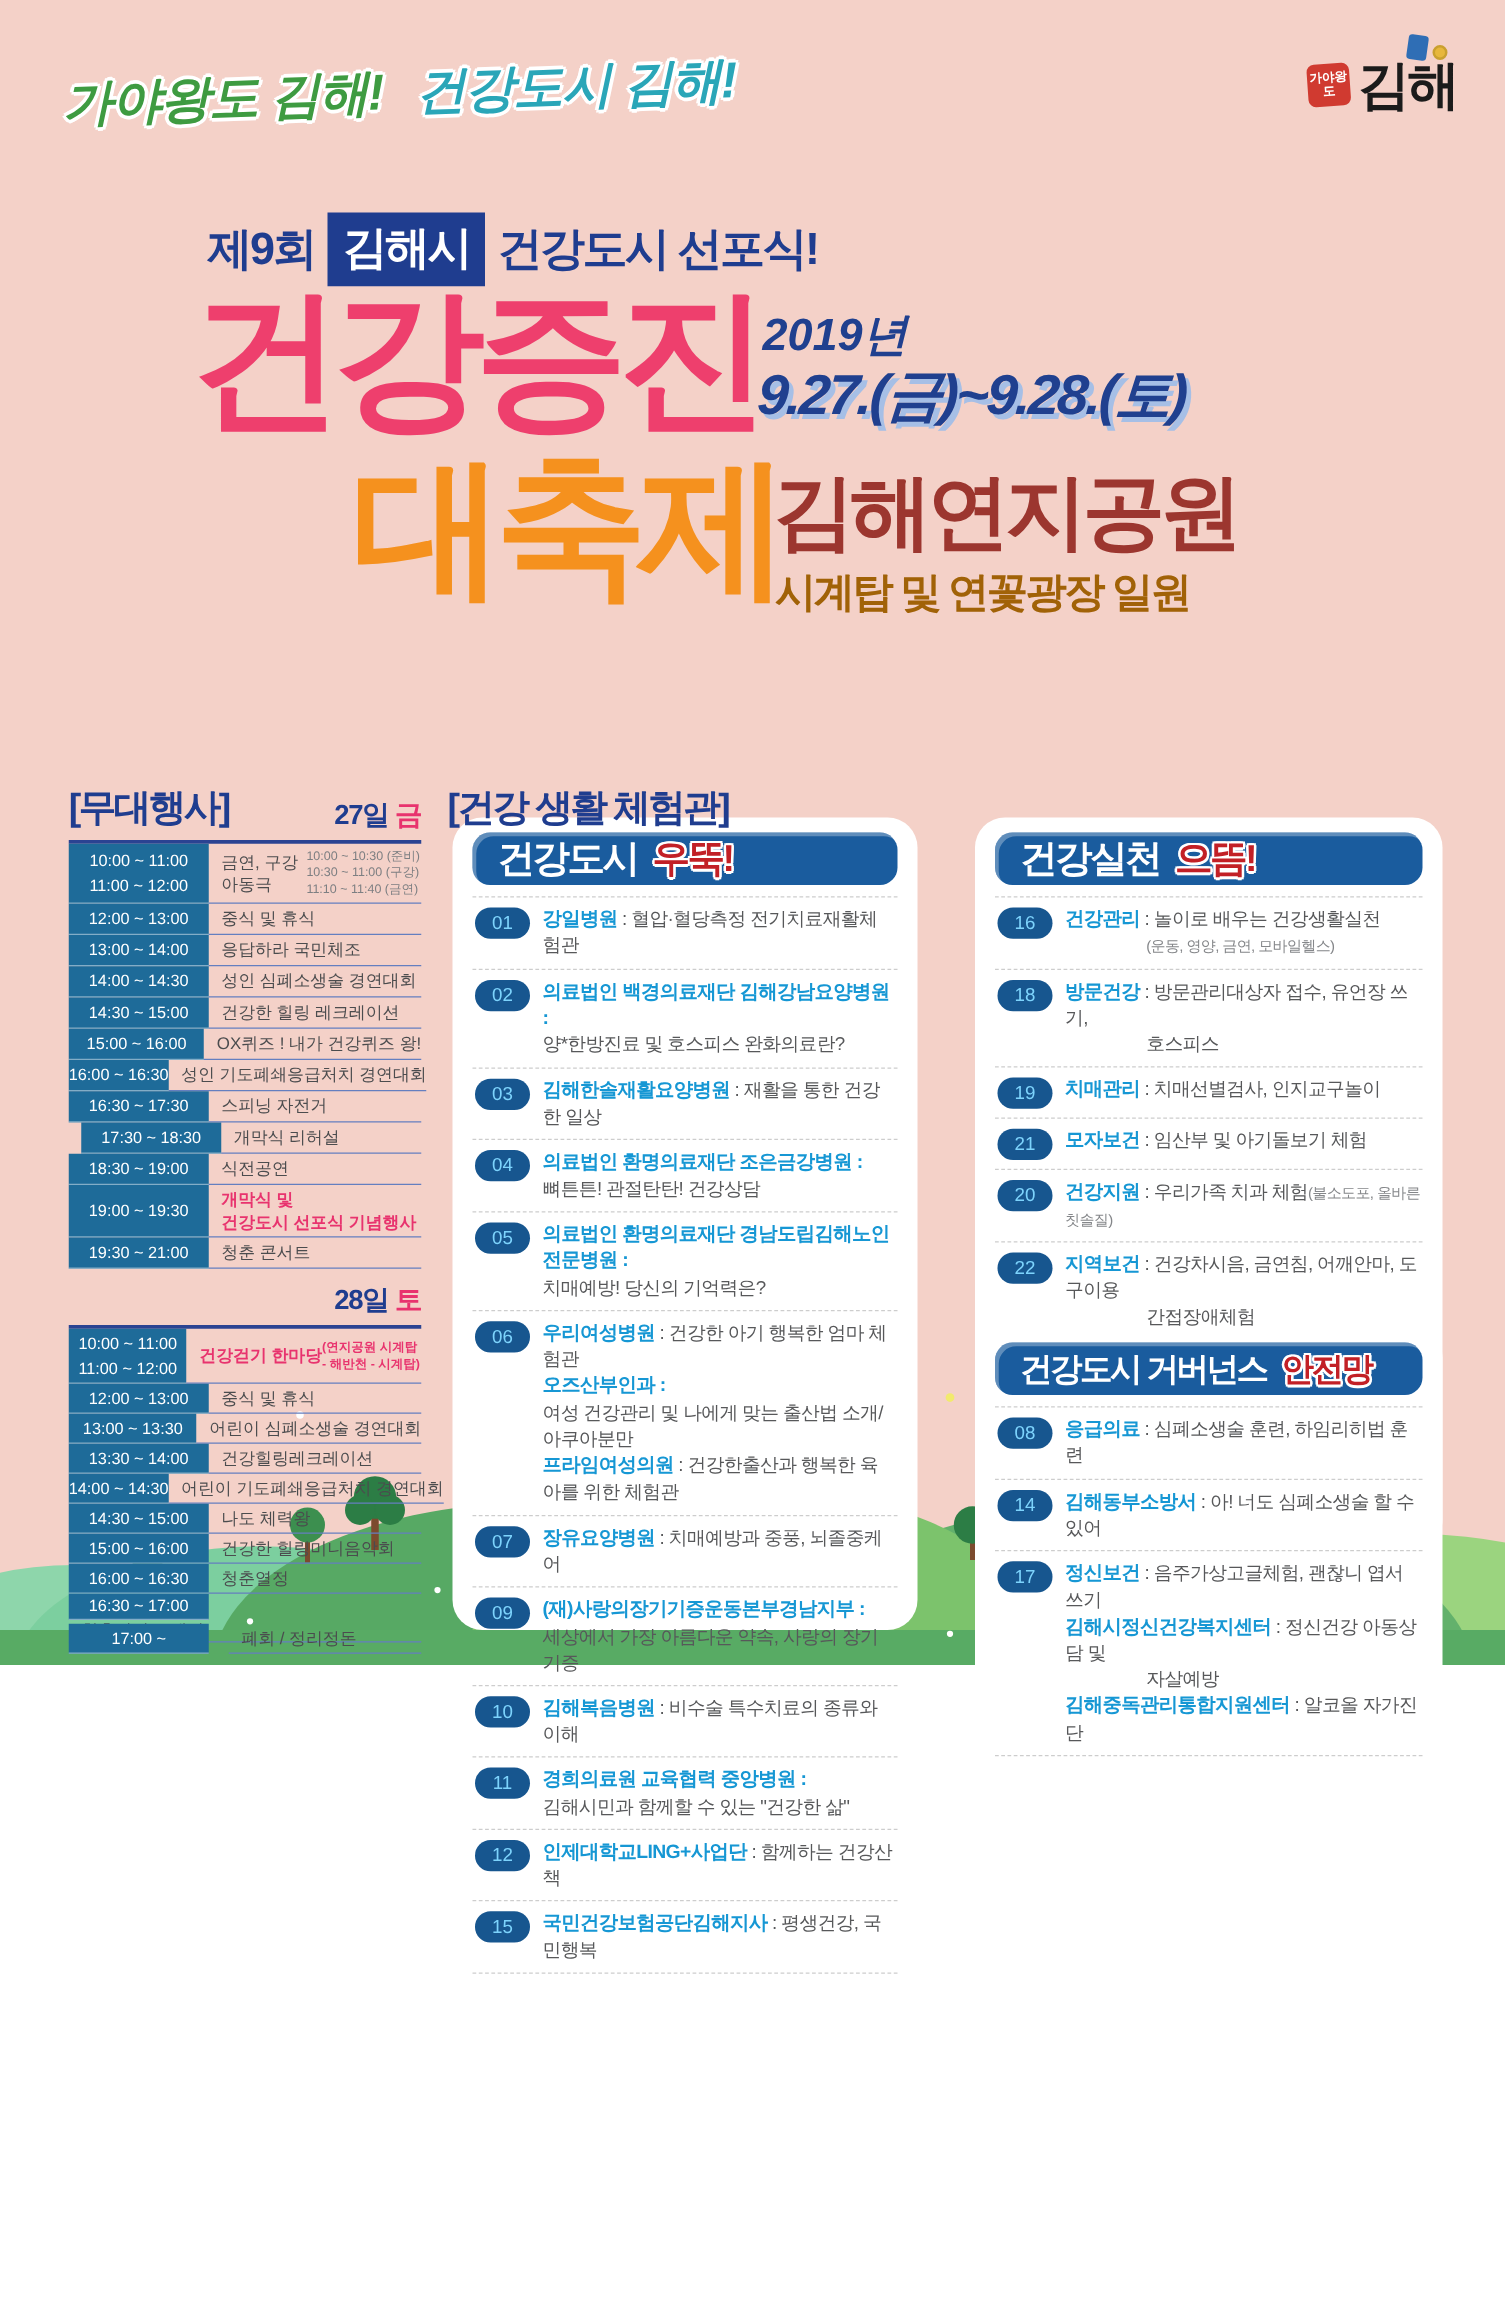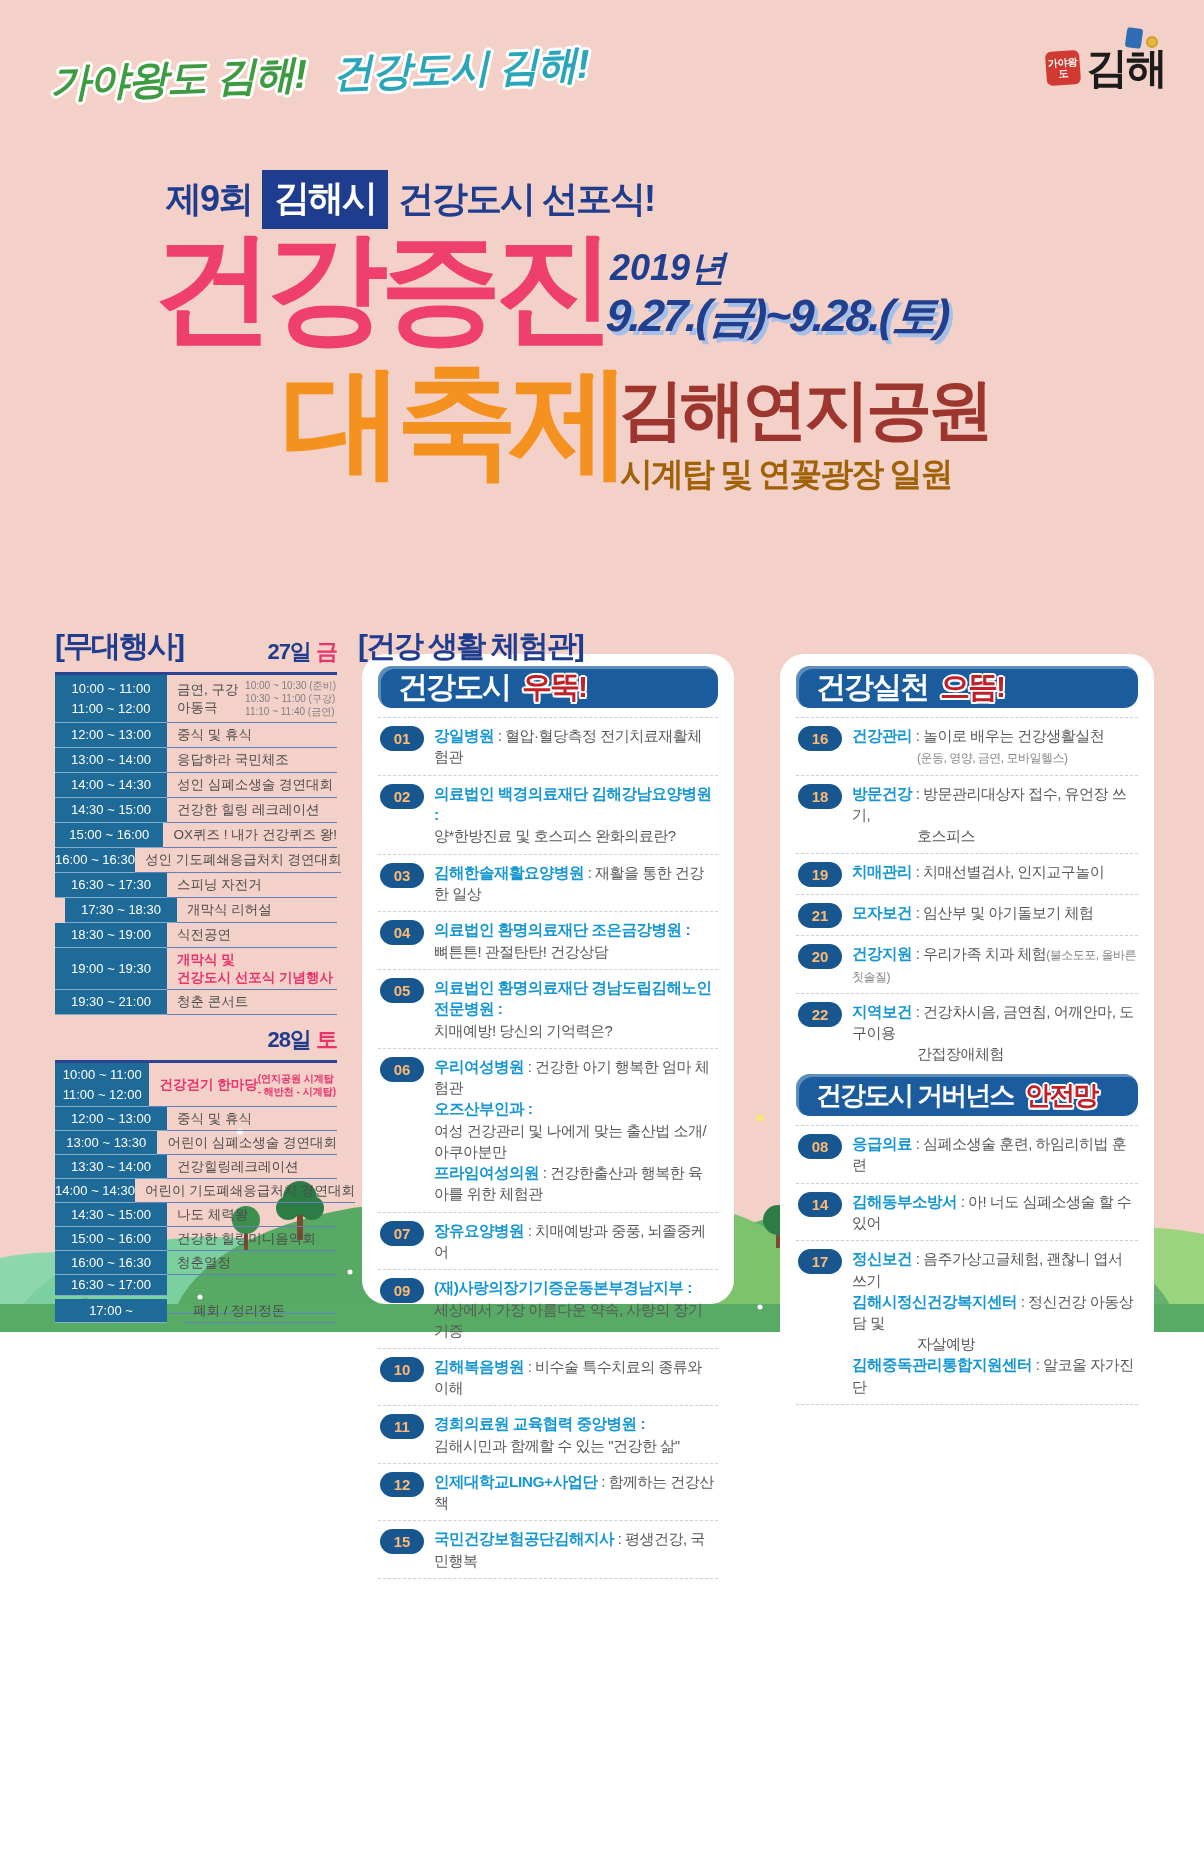--- a/index.html
+++ b/index.html
@@ -72,22 +72,22 @@
   .xp-banner{height:42px;background:#1a5c9e;border-radius:14px;display:flex;align-items:center;
              padding:0 20px;gap:12px;box-shadow:inset 3px 3px 0 rgba(255,255,255,.30);
              font-size:30px;font-weight:900;letter-spacing:-2px;white-space:nowrap;}
   #panel-2 .xp-banner{font-size:26px;}
   .xp-banner .bn{color:#fff;}
   .xp-banner .ba{color:#c22026;
       text-shadow:-2px 0 0 #fff,2px 0 0 #fff,0 -2px 0 #fff,0 2px 0 #fff,
                   -1.5px -1.5px 0 #fff,1.5px -1.5px 0 #fff,-1.5px 1.5px 0 #fff,1.5px 1.5px 0 #fff;}
   .xp-items{border-top:1.5px dashed #cdcdcd;margin-top:9px;}
   .xp-item{display:flex;align-items:flex-start;border-bottom:1.5px dashed #cdcdcd;padding:7px 2px;}
-  .xp-num{flex:none;min-width:44px;height:25px;border-radius:13px;background:#17568f;color:#fdba74;
-          font-size:15px;font-weight:700;display:inline-flex;align-items:center;justify-content:center;
+  .xp-num{flex:none;min-width:44px;height:25px;border-radius:13px;background:#17568f;color:#7dd3fc;
+          font-size:15px;font-weight:400;display:inline-flex;align-items:center;justify-content:center;
           margin-right:10px;margin-top:1px;}
   .xp-body{flex:1;min-width:0;}
   .xp-line{line-height:1.32;letter-spacing:-0.5px;}
   .xp-line.ind{margin-left:65px;}
   .xt{color:#1697d4;font-weight:700;font-size:15.5px;}
   .xd{color:#57585a;font-size:15px;}
   .xs{color:#85878a;font-size:12px;}
 
   .illus{position:absolute;left:0;top:1092px;width:1204px;height:240px;z-index:1;}
 </style>

